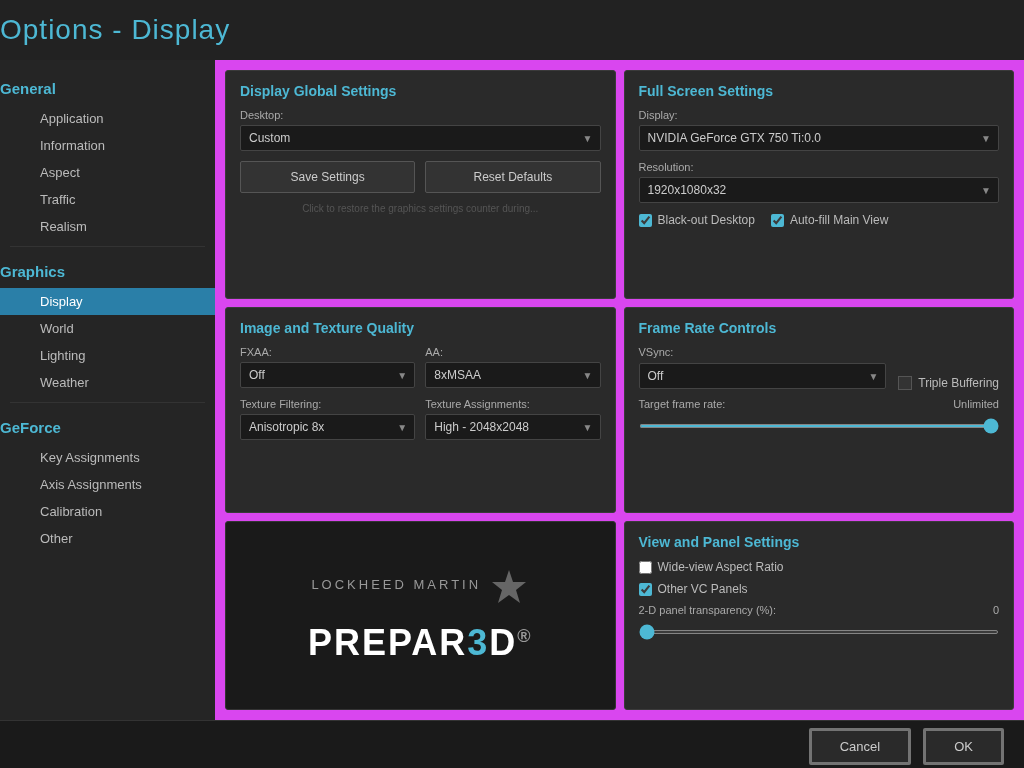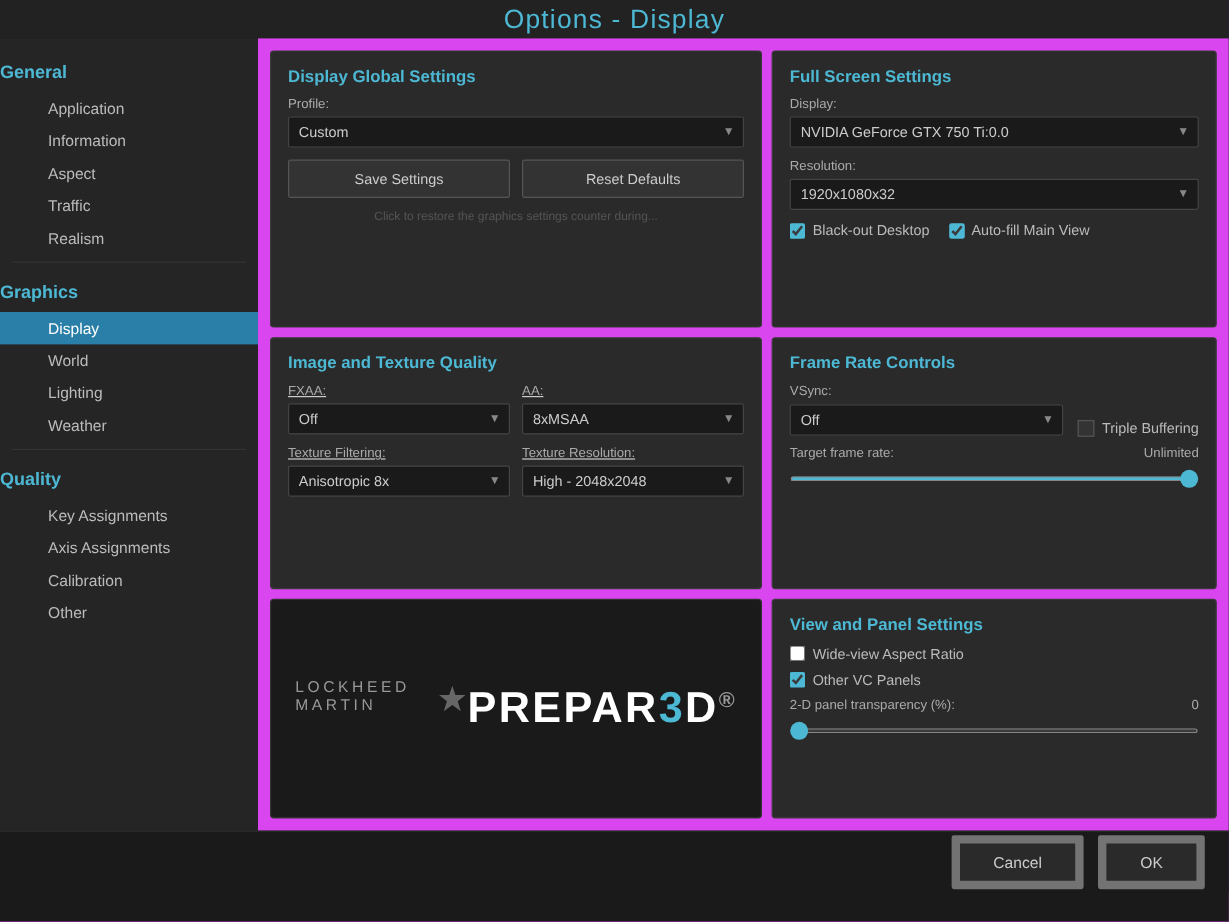--- a/index.html
+++ b/index.html
@@ -8,23 +8,23 @@
       font-family: Arial, sans-serif;
       color: #ccc;
       width: 1024px;
       height: 768px;
       overflow: hidden;
     }
 
     
     #title-bar {
       background: #222;
-      text-align: center;
-      padding: 3px 0;
-      font-size: 22px;
+      text-align: left;
+      padding: 14px 0;
+      font-size: 28px;
       color: #4db8d4;
       letter-spacing: 1px;
     }
 
     
     #main-layout {
       display: flex;
       height: calc(768px - 56px - 52px);
     }
 
@@ -161,21 +161,20 @@
     .checkbox-row input[type="checkbox"] {
       accent-color: #4db8d4;
       width: 13px;
       height: 13px;
     }
 
     
     .two-col {
       display: flex;
       gap: 10px;
-      text-decoration: underline;
     }
 
     .two-col > div {
       flex: 1;
     }
 
     
     .slider-container {
       margin-top: 6px;
     }
@@ -193,21 +192,21 @@
       accent-color: #4db8d4;
       height: 4px;
       cursor: pointer;
     }
 
     
     #logo-panel {
       background: #1a1a1a;
       border: 1px solid #333;
       display: flex;
-      flex-direction: row;
+      flex-direction: column;
       align-items: center;
       justify-content: center;
       padding: 20px;
     }
 
     .lm-text {
       font-size: 13px;
       color: #999;
       letter-spacing: 3px;
       margin-bottom: 6px;
@@ -227,21 +226,21 @@
       border-top: 1px solid #333;
       display: flex;
       align-items: center;
       justify-content: flex-end;
       padding: 0 20px;
       gap: 12px;
     }
 
     .bottom-btn {
       background: #2a2a2a;
-      border: 7px solid #737373;
+      border: 3px solid #737373;
       color: #ccc;
       padding: 8px 28px;
       font-size: 13px;
       cursor: pointer;
       border-radius: 2px;
     }
 
     .triple-buf-row {
       display: flex;
       align-items: center;
@@ -278,32 +277,32 @@
     <div class="sidebar-divider"></div>
 
     <div class="sidebar-section-title">Graphics</div>
     <div class="sidebar-item active">Display</div>
     <div class="sidebar-item">World</div>
     <div class="sidebar-item">Lighting</div>
     <div class="sidebar-item">Weather</div>
 
     <div class="sidebar-divider"></div>
 
-    <div class="sidebar-section-title">Quality</div>
+    <div class="sidebar-section-title">GeForce</div>
     <div class="sidebar-item">Key Assignments</div>
     <div class="sidebar-item">Axis Assignments</div>
     <div class="sidebar-item">Calibration</div>
     <div class="sidebar-item">Other</div>
   </div>
 
   <div id="content-area">
 
     <div class="panel">
       <div class="panel-title">Display Global Settings</div>
-      <div class="field-label">Profile:</div>
+      <div class="field-label">Desktop:</div>
       <div class="select-wrapper">
         <select>
           <option>Custom</option>
           <option>Low</option>
           <option>Medium</option>
           <option>High</option>
           <option>Ultra</option>
         </select>
       </div>
       <div class="btn-row">
@@ -373,21 +372,21 @@
           <div class="select-wrapper">
             <select>
               <option>Anisotropic 2x</option>
               <option>Anisotropic 4x</option>
               <option selected="">Anisotropic 8x</option>
               <option>Anisotropic 16x</option>
             </select>
           </div>
         </div>
         <div>
-          <div class="field-label">Texture Resolution:</div>
+          <div class="field-label">Texture Assignments:</div>
           <div class="select-wrapper">
             <select>
               <option>Low - 512x512</option>
               <option>Medium - 1024x1024</option>
               <option selected="">High - 2048x2048</option>
             </select>
           </div>
         </div>
       </div>
     </div>

